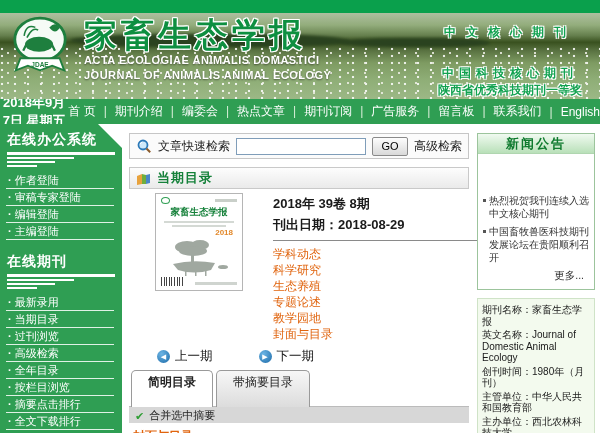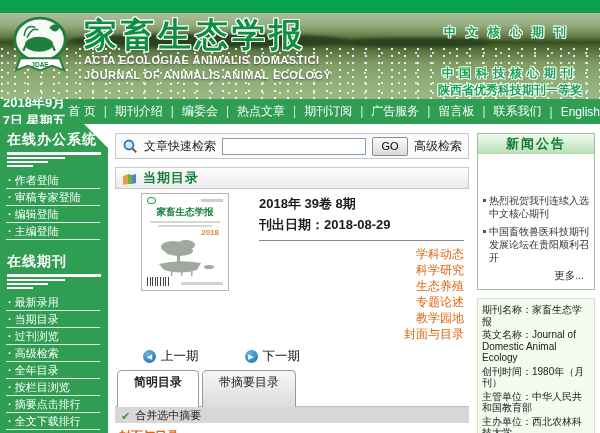--- a/index.html
+++ b/index.html
@@ -36,21 +36,21 @@
 .navbar { height:25px; background:#2f9e53; display:flex; align-items:center; color:#fff; font-size:12px; }
 .nav-date { width:128px; text-align:center; font-weight:bold; font-size:13px; }
 .nav-menu { display:flex; list-style:none; align-items:center; }
 .nav-menu li { cursor:pointer; white-space:nowrap; }
 .nav-menu li + li::before { content:"|"; margin:0 8px; color:#d9efd9; }
 
 
 .cols { display:flex; height:309px; overflow:hidden; }
 
 
-.lside { width:108px; background:#2f9e53; position:relative; padding-top:2px; flex-shrink:0; }
+.lside { width:122px; background:#2f9e53; position:relative; padding-top:2px; flex-shrink:0; }
 .lside::after { content:""; position:absolute; top:0; right:0; border-top:24px solid #fff; border-left:24px solid transparent; }
 .side-title { color:#fff; font-weight:bold; font-size:14px; padding:5px 0 3px 7px; letter-spacing:1px; }
 .deco { padding:0 7px 3px 7px; }
 .deco i { display:block; background:#fff; margin-bottom:2px; }
 .deco i:nth-child(1){height:3px;width:100%;}
 .deco i:nth-child(2){height:2px;width:62%;}
 .deco i:nth-child(3){height:2px;width:44%;}
 .deco i:nth-child(4){height:2px;width:28%;}
 .side-item { margin:0 8px 0 6px; padding:2px 0 2px 2px; font-size:11px; line-height:12px; color:#fff;
   border-bottom:1px solid rgba(255,255,255,.85); cursor:pointer; white-space:nowrap; }
@@ -81,21 +81,21 @@
 .cover-year { color:#e2882a; font-weight:bold; font-size:8px; text-align:right; margin:1px 4px 0 0; }
 .cover svg.tree { display:block; margin:1px auto 0; }
 .barcode { position:absolute; left:5px; bottom:4px; width:22px; height:9px;
   background:repeating-linear-gradient(90deg,#444 0 1px,#fff 1px 2.6px); }
 .cover-foot { position:absolute; right:5px; bottom:5px; width:42px; height:3px; background:#cfd4cf; }
 
 .issue-info { padding-top:2px; }
 .issue-line, .issue-date { font-size:13px; font-weight:bold; color:#1a1a1a; }
 .issue-date { margin-top:3px; }
 .issue-hr { border:none; border-top:1px solid #8a8a8a; margin:6px 0 5px 0; width:205px; }
-.col-link { display:block; color:#e0640e; font-size:12px; line-height:16px; cursor:pointer;text-align:right; }
+.col-link { display:block; color:#e0640e; font-size:12px; line-height:16px; cursor:pointer; }
 
 .pager { display:flex; gap:46px; padding:6px 0 0 28px; align-items:center; font-size:12.5px; color:#111; }
 .pager .pg { display:flex; align-items:center; gap:5px; cursor:pointer; }
 .circ { width:13px; height:13px; border-radius:50%; background:radial-gradient(circle at 35% 30%,#6cb4e4,#1b6aa8);
   color:#fff; font-size:7px; line-height:13px; text-align:center; }
 .circ.prev::before { content:"◀"; }
 .circ.next::before { content:"▶"; }
 
 .tabs { display:flex; gap:3px; margin:5px 0 0 2px; position:relative; z-index:2; }
 .tab { font-size:12px; padding:3px 16px 16px; border:1px solid #9a9a9a; border-bottom:none;

